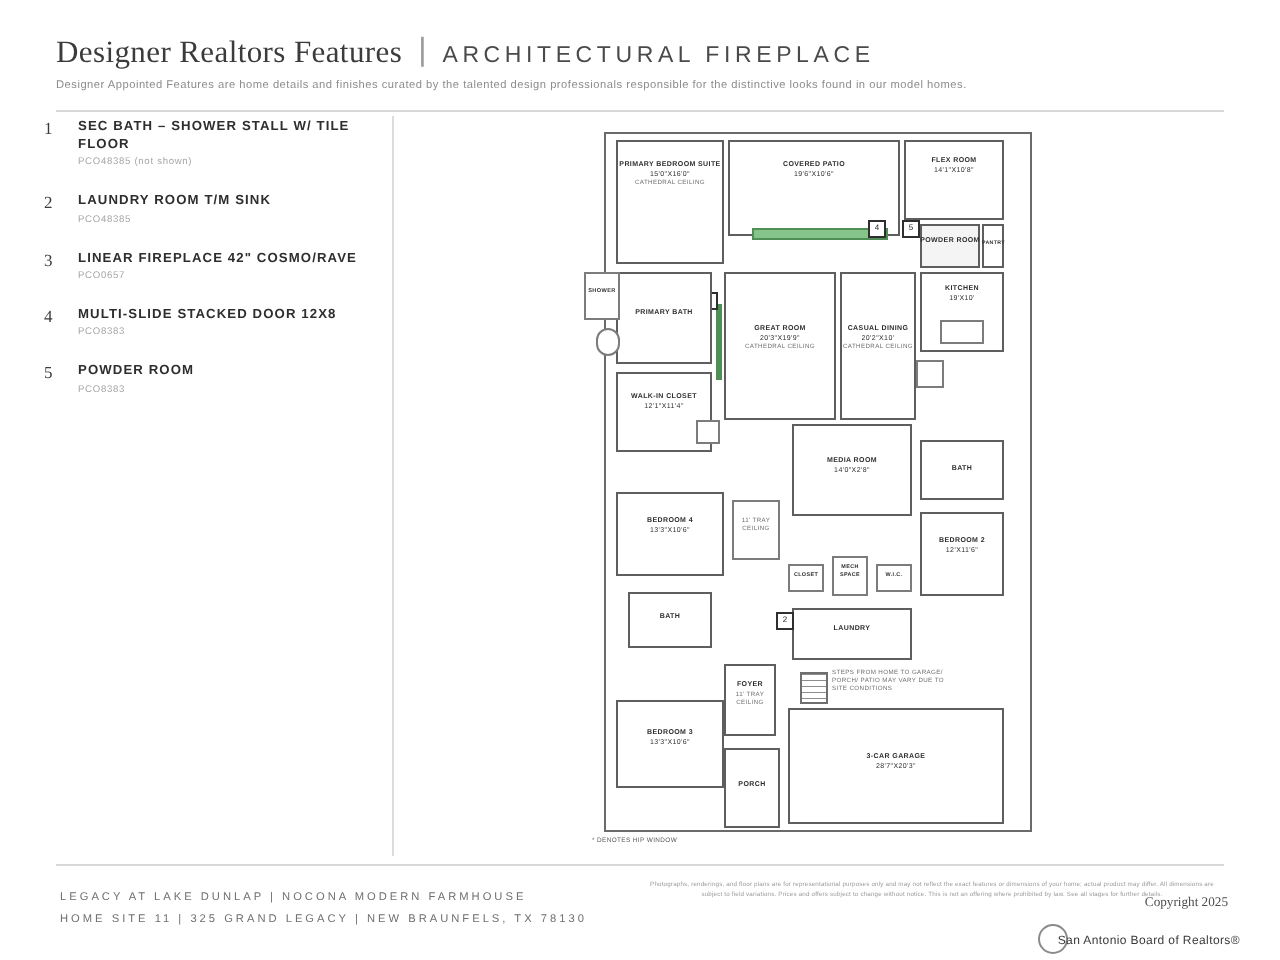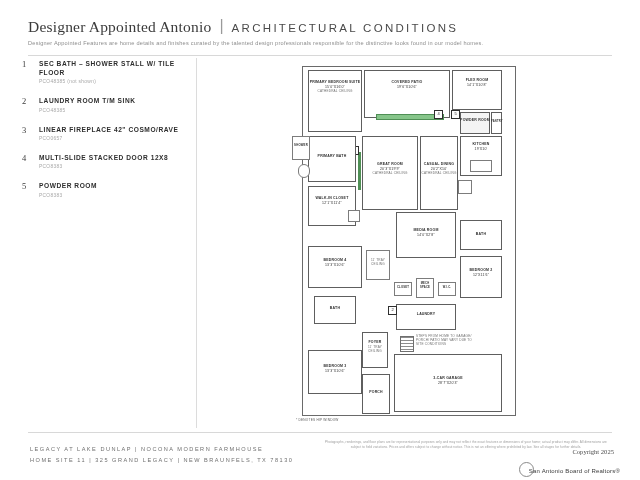--- a/index.html
+++ b/index.html
@@ -228,23 +228,23 @@
     border: 1px solid #8a8a8a;
   }
 </style>
 </head>
 <body>
 
 <div id="page">
 
   <div class="header">
     <div class="header-title-row">
-      <span class="h-main">Designer Appointed Antonio</span>
+      <span class="h-main">Designer Realtors Features</span>
       <span class="h-div">|</span>
-      <span class="h-sub">ARCHITECTURAL CONDITIONS</span>
+      <span class="h-sub">ARCHITECTURAL FIREPLACE</span>
     </div>
     <div class="h-note">Designer Appointed Features are home details and finishes curated by the talented design professionals responsible for the distinctive looks found in our model homes.</div>
   </div>
   <div class="header-rule"></div>
 
   <div class="features">
     <div class="feature">
       <div class="feat-num">1</div>
       <div class="feat-body">
         <div class="feat-label">SEC BATH – SHOWER STALL W/ TILE FLOOR</div>

